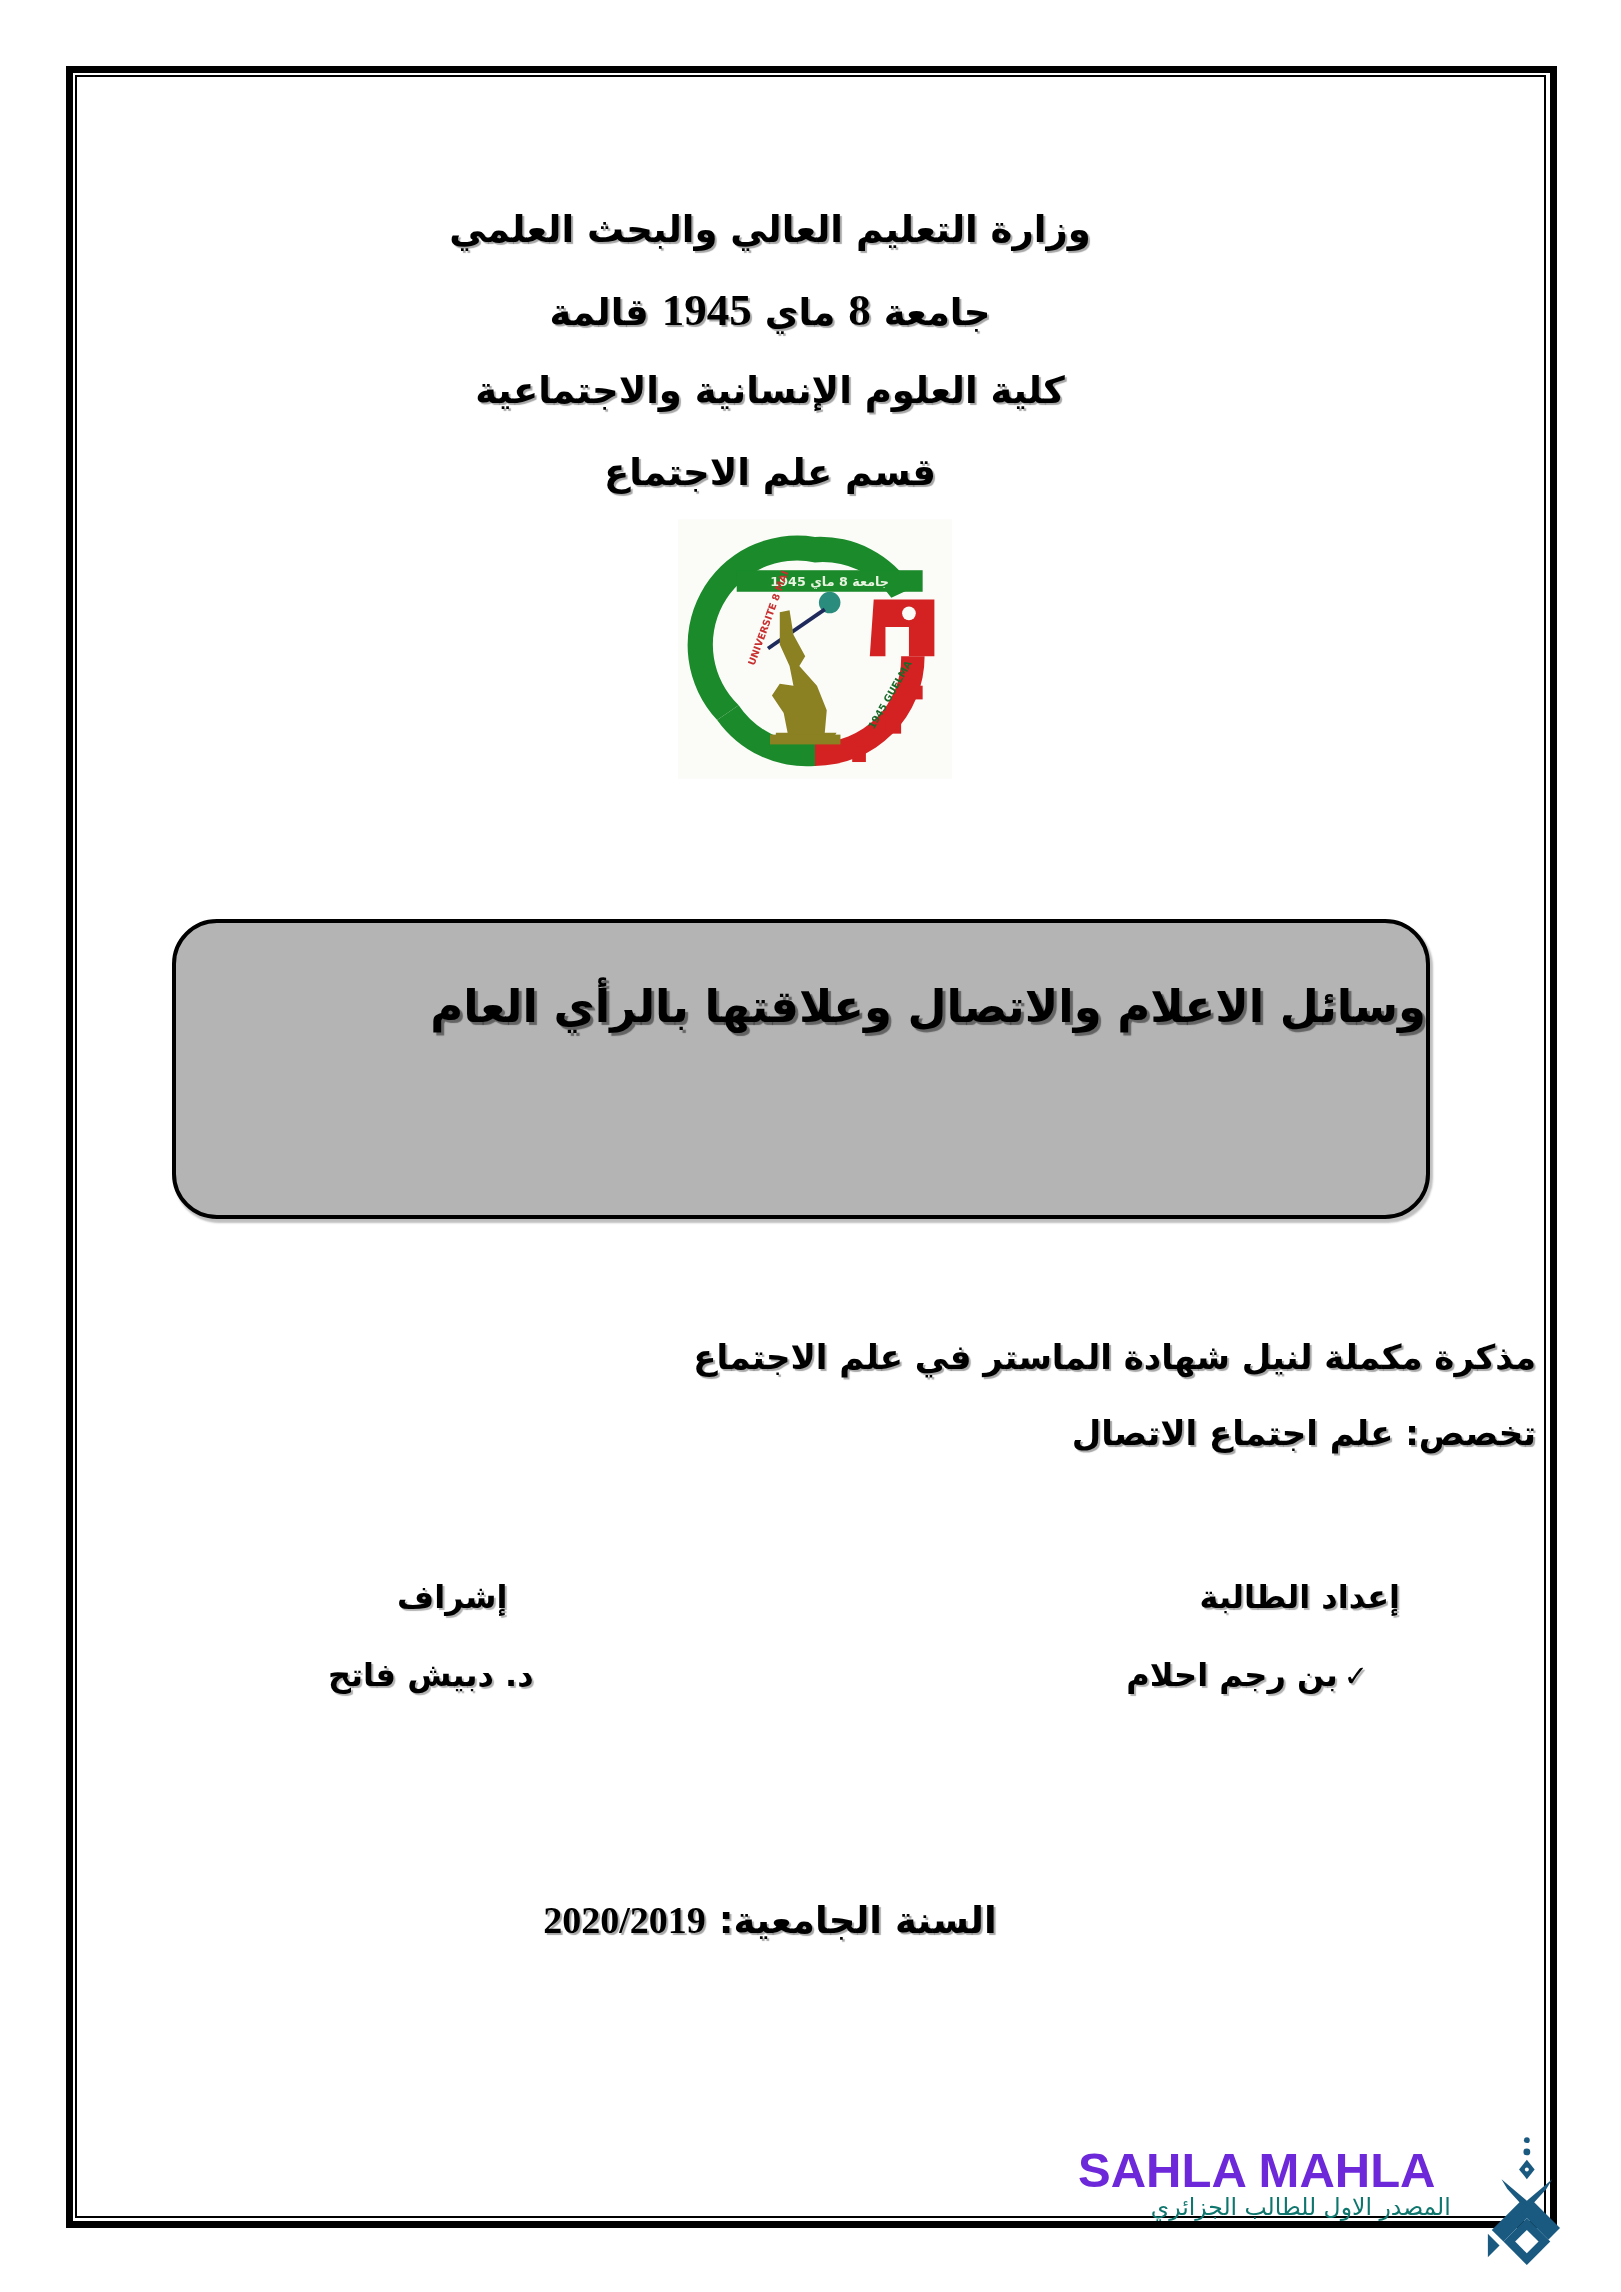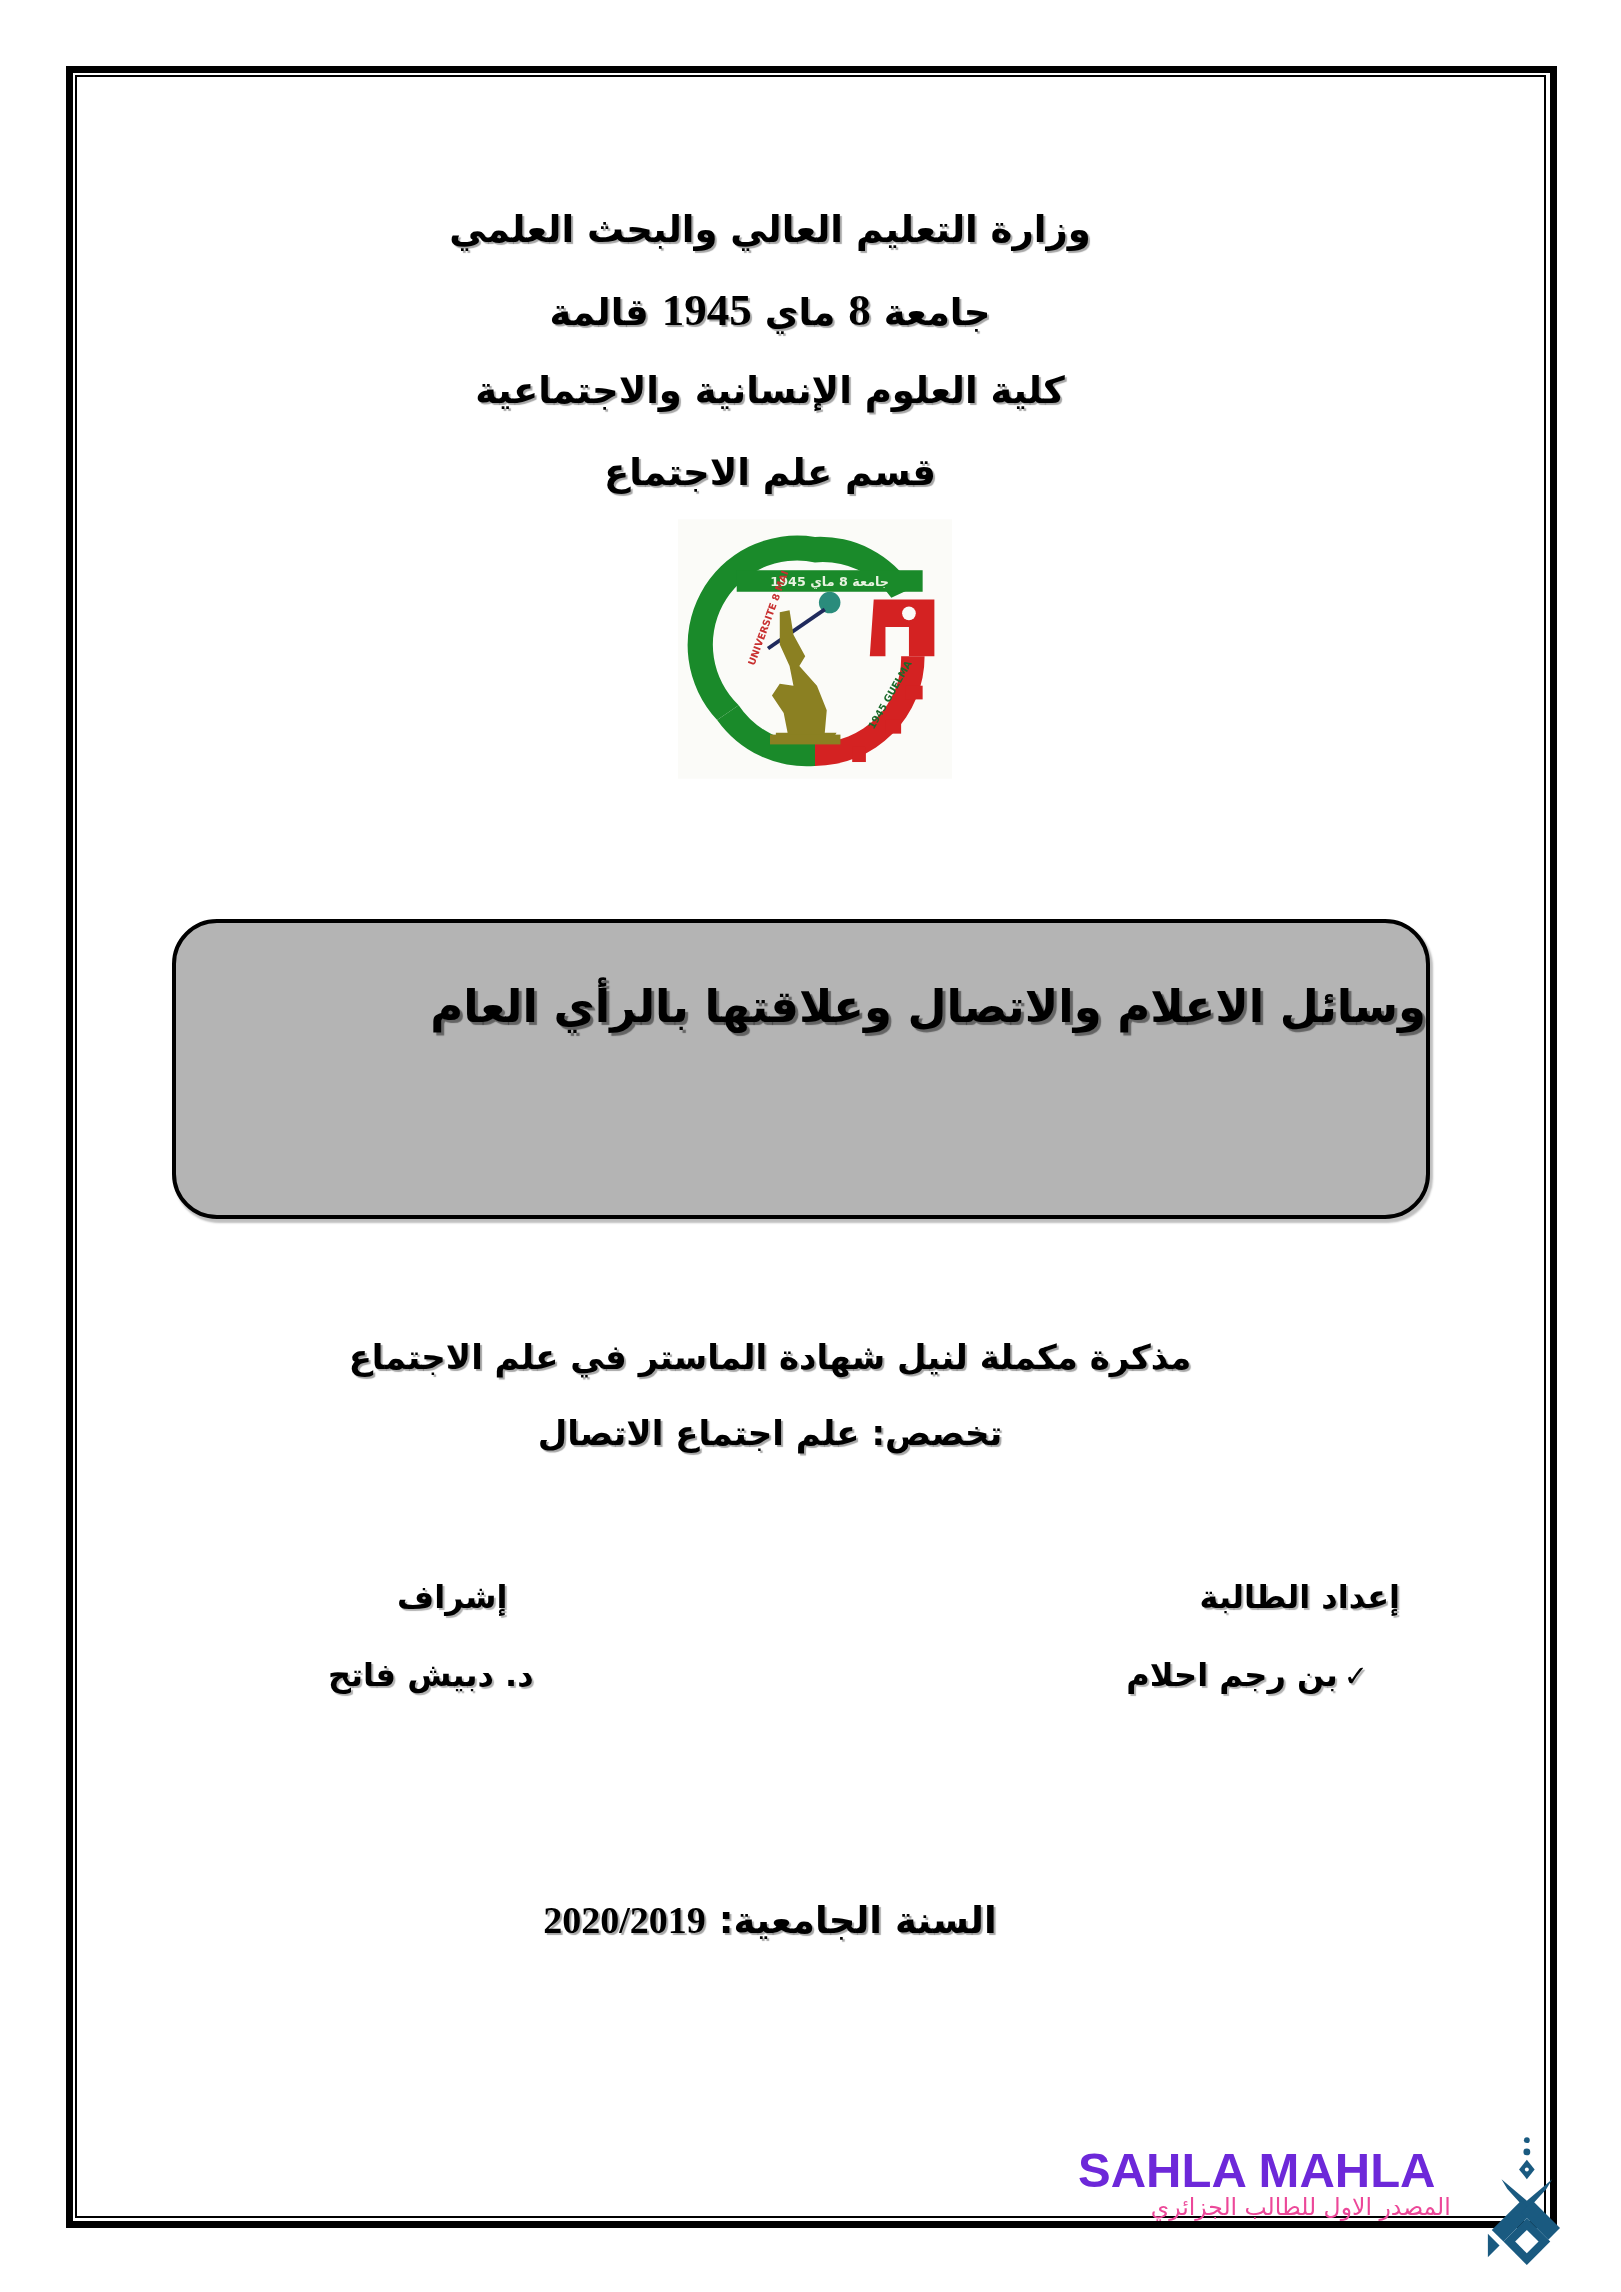--- a/index.html
+++ b/index.html
@@ -56,21 +56,21 @@
     .title-line {
       position: absolute;
       left: 0; width: 100%;
       direction: rtl;
       font-weight: bold;
       font-size: 45px;
       white-space: nowrap;
       text-shadow: 2.9px 2.9px 1px rgba(0,0,0,0.45);
     }
 
-    .sub-line { font-size: 34px; }
+    .sub-line { font-size: 34px; text-align: right; }
 
     .col {
       position: absolute;
       direction: rtl;
       font-weight: bold;
       font-size: 32px;
       white-space: nowrap;
       text-shadow: 2px 2px 1px rgba(0,0,0,0.3);
     }
     .check { font-weight: normal; font-size: 29px; margin-left: 5.9px; }
@@ -92,21 +92,21 @@
       letter-spacing: 0px;
       color: #6d28d9;
       white-space: nowrap;
     }
     .wm-sub {
       position: absolute;
       left: 9.8px; top: 61px;
       direction: rtl;
       font-family: "DejaVu Sans", sans-serif;
       font-size: 23.5px;
-      color: #ec4899;
+      color: #0f766e;
       white-space: nowrap;
       width: 363px;
       text-align: right;
     }
     .wm-icon {
       position: absolute;
       left: 404px; top: 0px;
       width: 78px; height: 147px;
     }
   </style>

